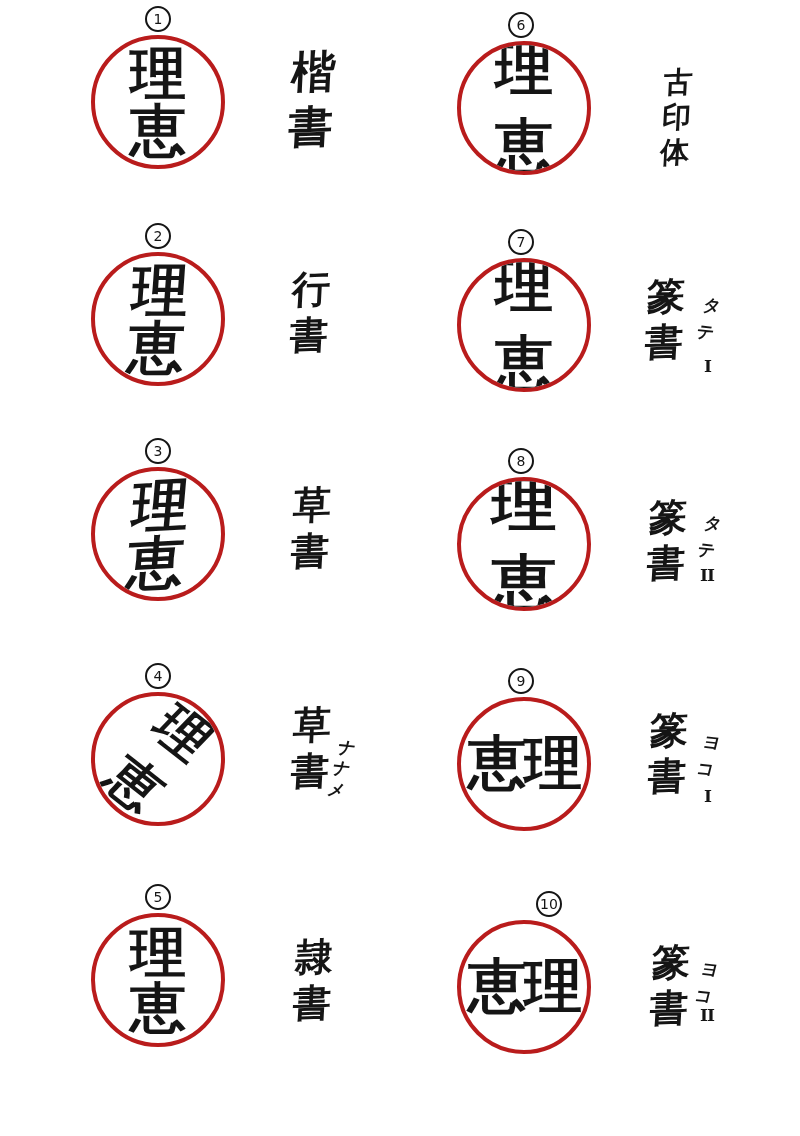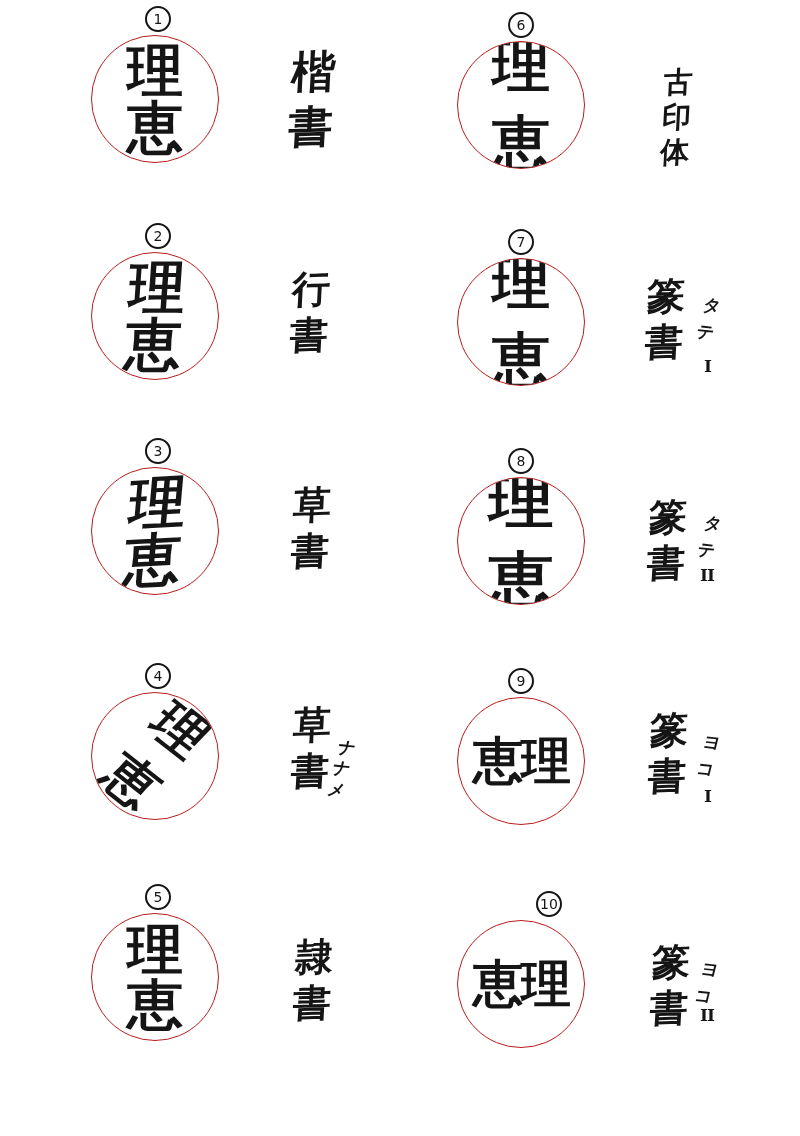--- a/index.html
+++ b/index.html
@@ -9,37 +9,37 @@
   }
   
   .num-badge{
     position:absolute; width:22px; height:22px; border:2px solid #151515;
     border-radius:50%; display:flex; align-items:center; justify-content:center;
     font-family:"DejaVu Sans", sans-serif; font-size:14px; font-weight:500;
     background:#fff;
   }
   
   .seal-circle{
-    position:absolute; width:126px; height:126px; border:1px solid #b91c1c;
+    position:absolute; width:126px; height:126px; border:4px solid #b91c1c;
     border-radius:50%; display:flex; align-items:center; justify-content:center;
     background:#fff; overflow:hidden;
   }
   
   .vtext{ width:1em; word-break:break-all; text-align:center; }
   .seal-text{ font-weight:700; color:#151515; }
   .seal-v{ font-size:56px; line-height:1.02; }
   .style-kaisho{ font-weight:700; }
   .style-gyosho{ font-weight:700; transform:skewX(-4deg); }
   .style-sosho{ font-weight:600; transform:skewX(-8deg) rotate(-3deg); }
   .style-naname{ font-weight:600; transform:rotate(38deg) skewX(-6deg); font-size:52px; }
   .style-reisho{ font-weight:800; transform:scaleY(0.95); }
   .style-koin{ font-weight:900; font-size:58px; }
   .style-tensho1{ font-weight:800; font-size:58px; }
   .style-tensho2{ font-weight:800; font-size:58px; transform:scaleX(1.12); }
-  .seal-h{ font-size:50px; font-weight:800; letter-spacing:-2px; white-space:nowrap; }
+  .seal-h{ font-size:58px; font-weight:800; letter-spacing:-2px; white-space:nowrap; }
   .seal-h2{ font-weight:900; }
   
   .label-v{
     position:absolute; line-height:1.25; font-weight:600;
     transform:rotate(-2deg) skewX(-5deg);
   }
   .label-big{ font-size:44px; }
   .label-mid{ font-size:38px; line-height:1.22; }
   .label-koin{ font-size:29px; line-height:1.2; }
   .label-ann{ font-size:17px; line-height:1.6; font-weight:600;

